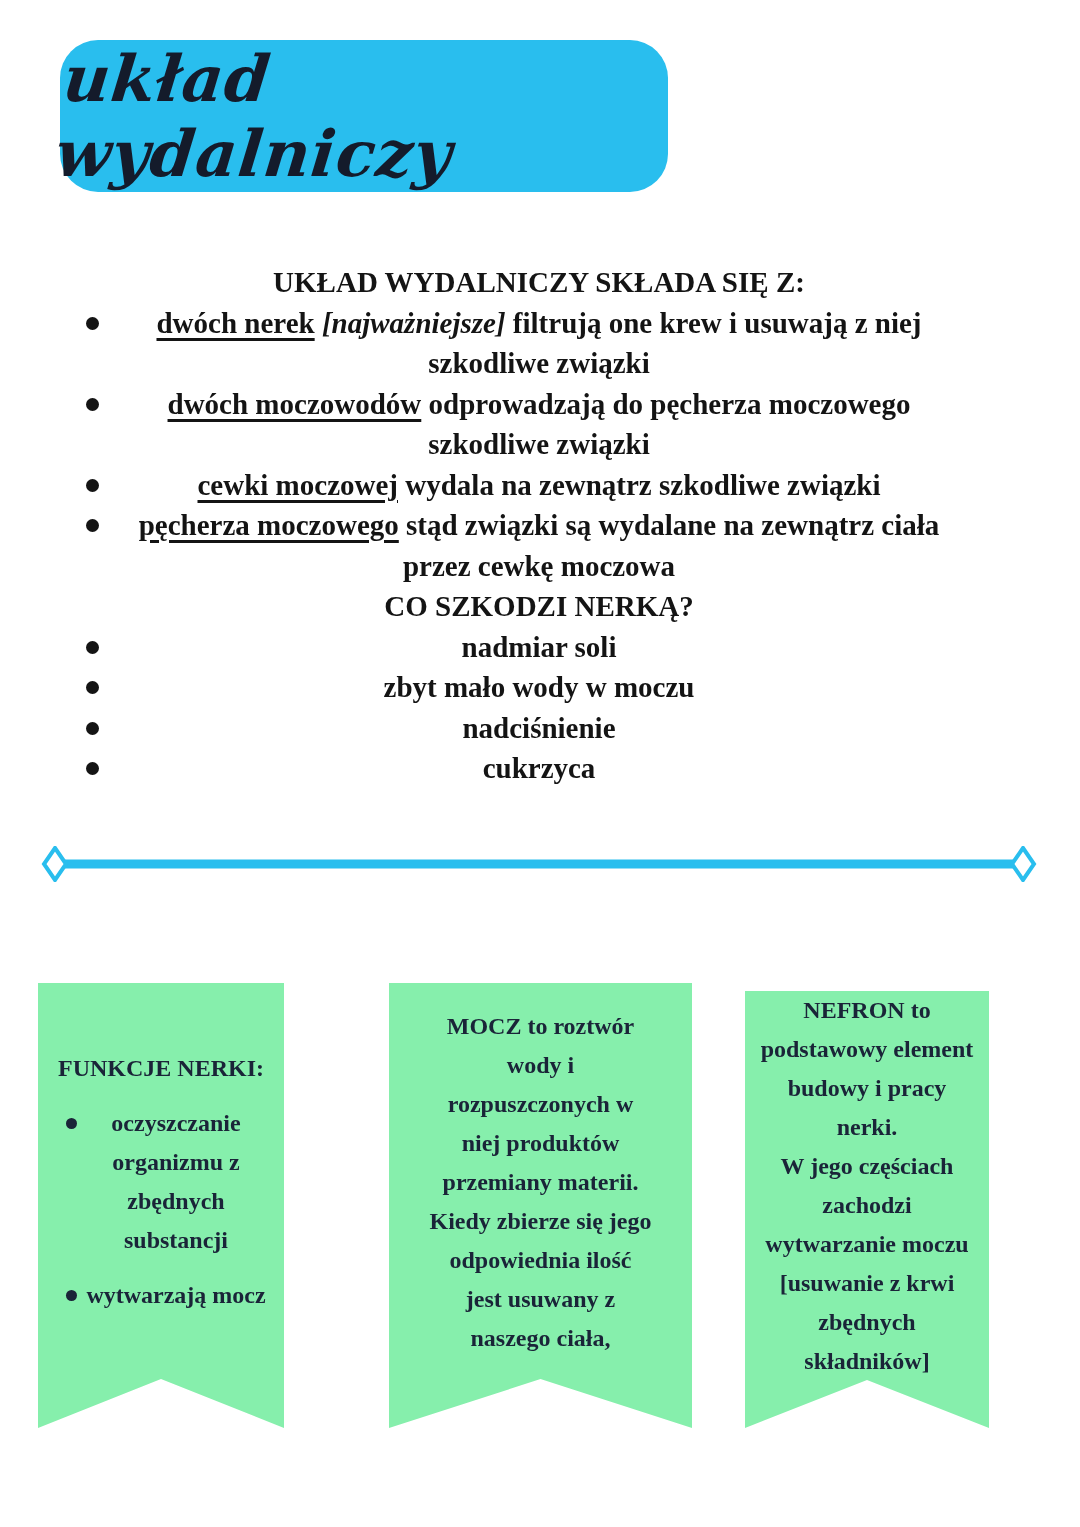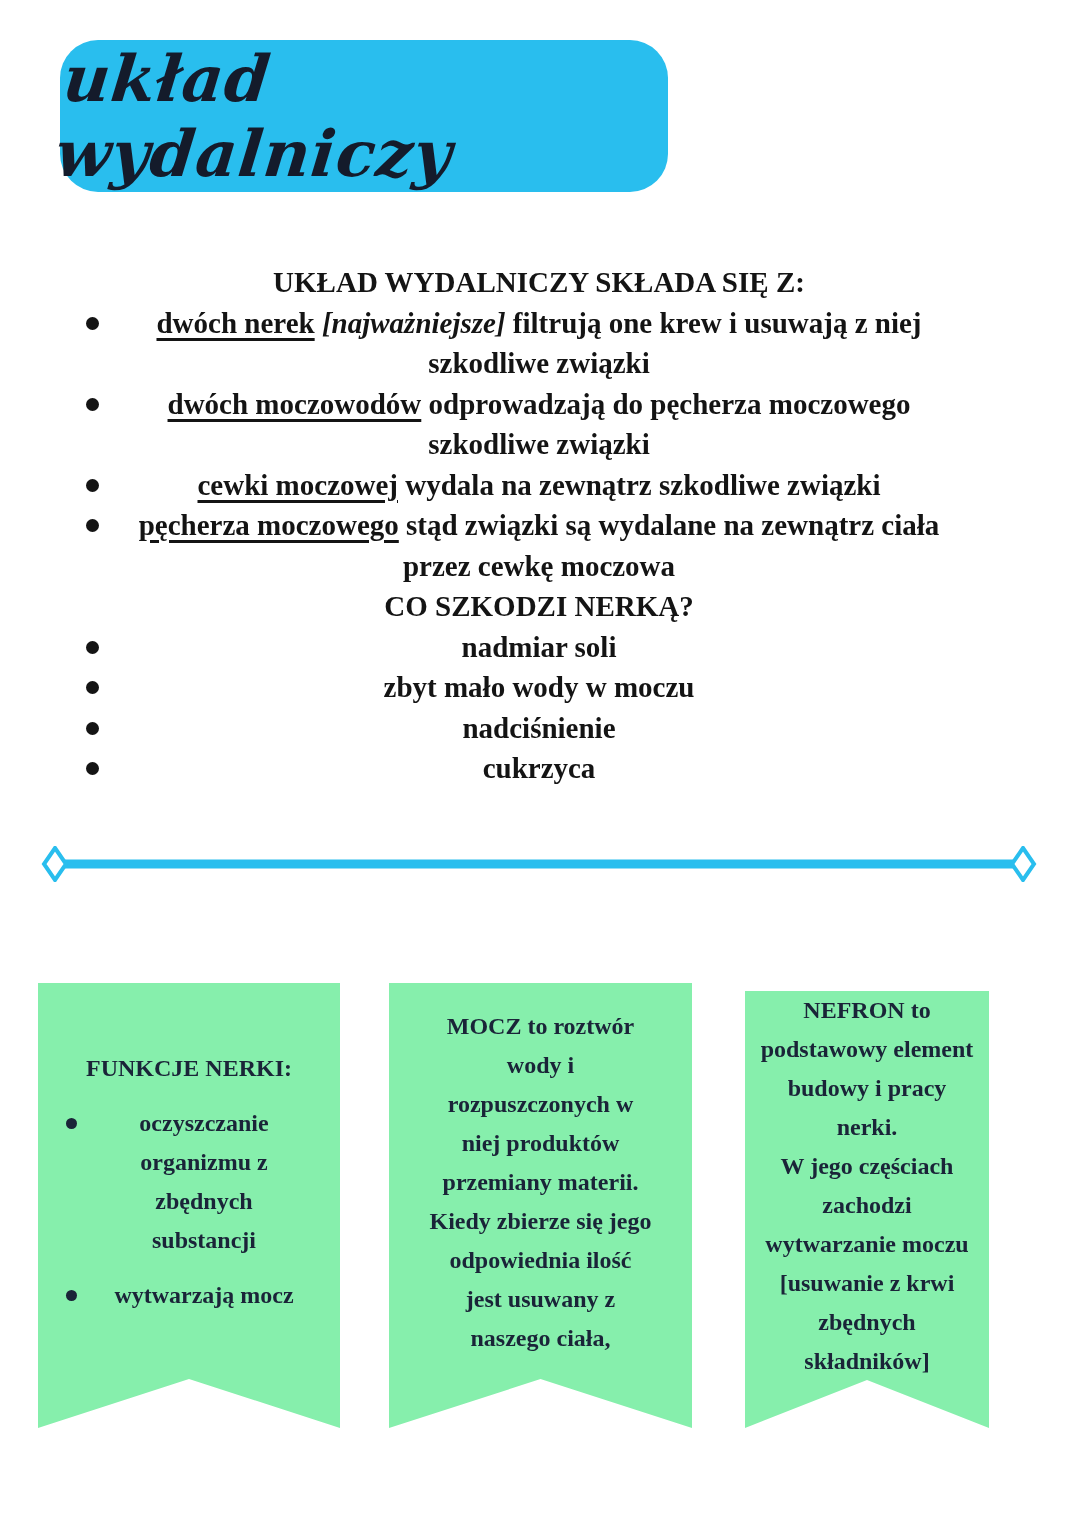--- a/index.html
+++ b/index.html
@@ -63,21 +63,21 @@
   
   .divider { margin-top: 57px; text-align: center; height: 36px; }
   .divider svg { display: block; margin: 0 auto; }
 
   
   .banner {
     position: absolute;
     background: #86efac;
     clip-path: polygon(0 0, 100% 0, 100% 100%, 50% 89%, 0 100%);
   }
-  .b1 { left: 38px;  top: 983px; width: 302px; height: 445px; }
+  .b1 { left: 38px;  top: 983px; width: 246px; height: 445px; }
   .b2 { left: 389px; top: 983px; width: 303px; height: 445px; }
   .b3 { left: 745px; top: 991px; width: 244px; height: 437px; }
   .banner-inner {
     position: absolute; inset: 0;
     padding: 0 14px 47px 14px;
     display: flex; flex-direction: column;
     align-items: stretch; justify-content: center;
     font-size: 24px;
     font-weight: 700;
     line-height: 39px;

